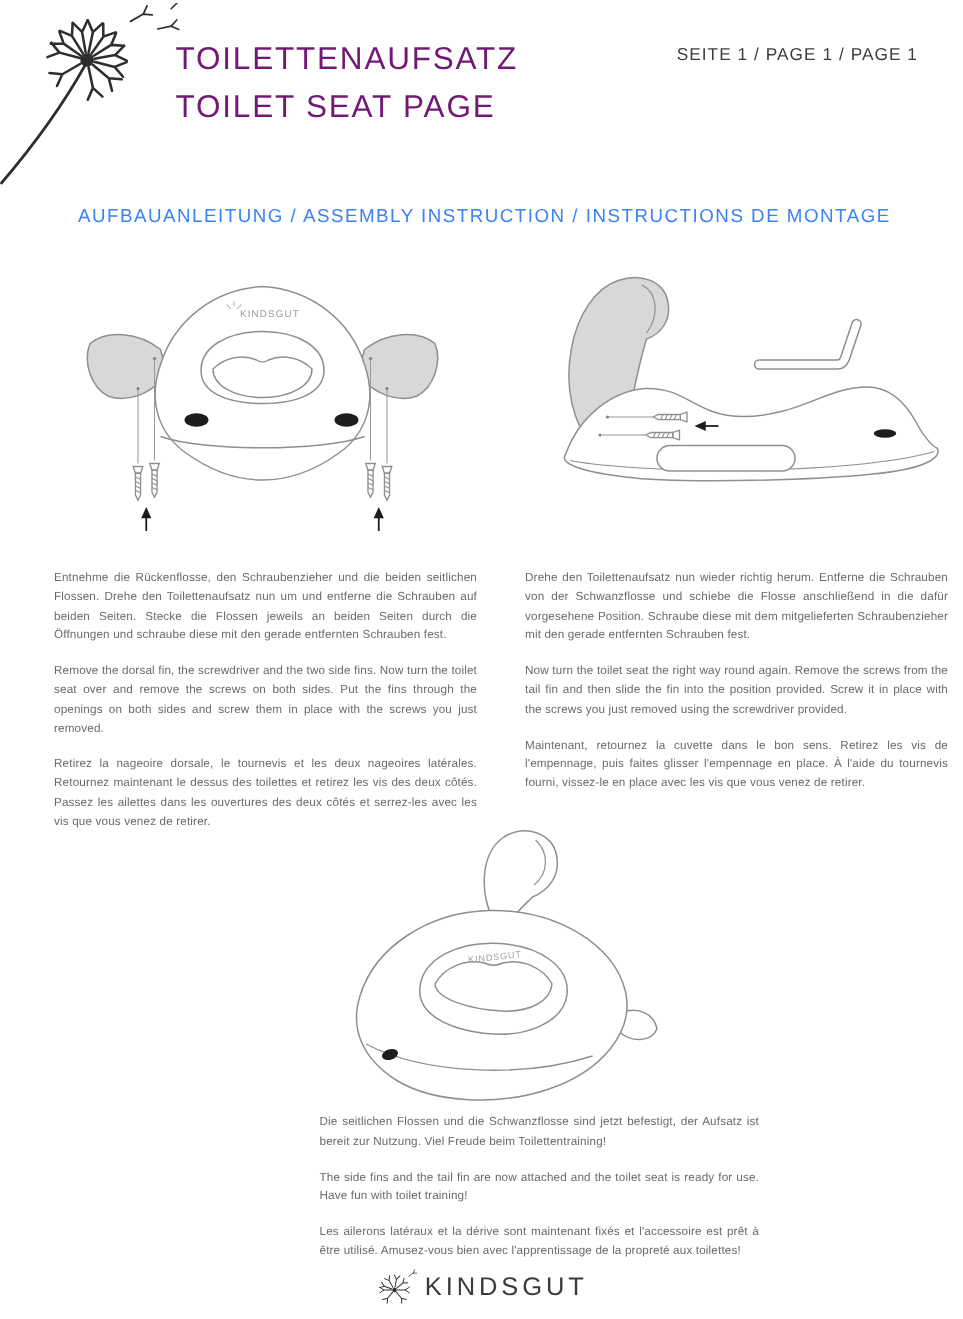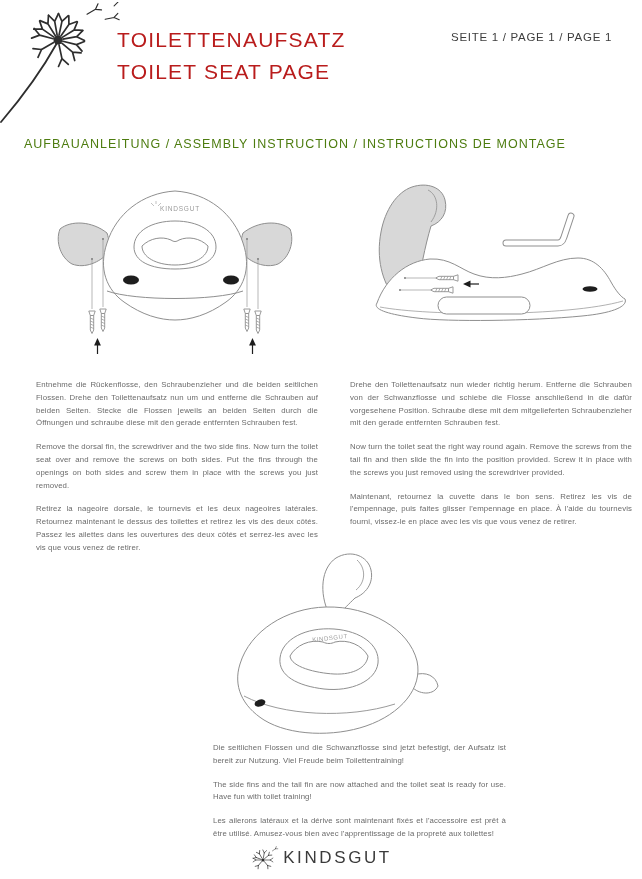--- a/index.html
+++ b/index.html
@@ -10,29 +10,29 @@
     background:#ffffff;
     overflow:hidden;
     font-family:"Liberation Sans", sans-serif;
     color:#3d3d3d;
   }
   
   .logo { position:absolute; left:0; top:2px; }
   .title-block { position:absolute; left:117px; top:24px; }
   .title-line {
     font-size:21px; line-height:32px; letter-spacing:1.2px;
-    color:#b91c1c; font-weight:400; white-space:nowrap;
+    color:#701a75; font-weight:400; white-space:nowrap;
   }
   .page-indicator {
     position:absolute; right:30px; top:31px;
     font-size:11.5px; letter-spacing:0.7px; color:#3d3d3d; white-space:nowrap;
   }
   .section-heading {
-    position:absolute; left:24px; top:137px;
-    font-size:12.5px; letter-spacing:1px; color:#4d7c0f; white-space:nowrap;
+    position:absolute; left:52px; top:137px;
+    font-size:12.5px; letter-spacing:1px; color:#3b82f6; white-space:nowrap;
   }
   
   .diagram-front { position:absolute; left:30px;  top:170px; }
   .diagram-side  { position:absolute; left:332px; top:170px; }
   .diagram-assembled { position:absolute; left:208px; top:548px; }
   
   .col { position:absolute; top:379px; width:282px; }
   .col-left  { left:36px; }
   .col-right { left:350px; }
   .col p, .completion p {

